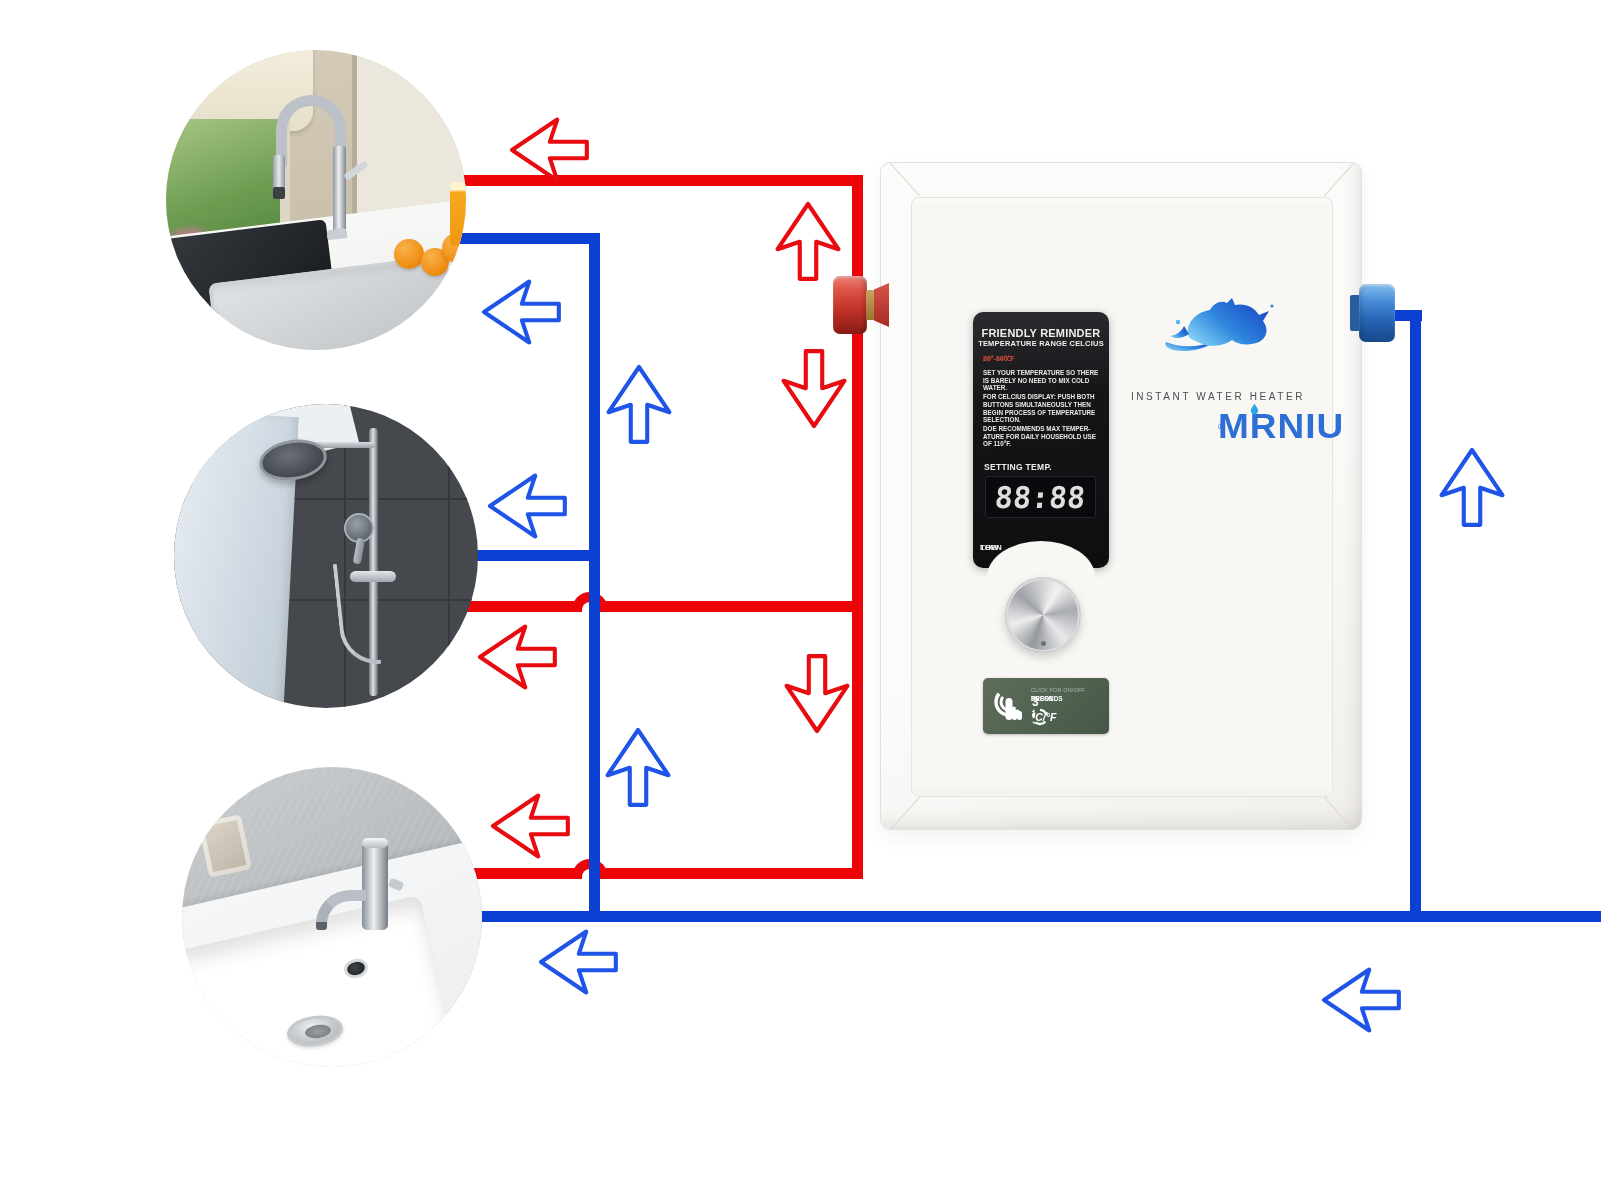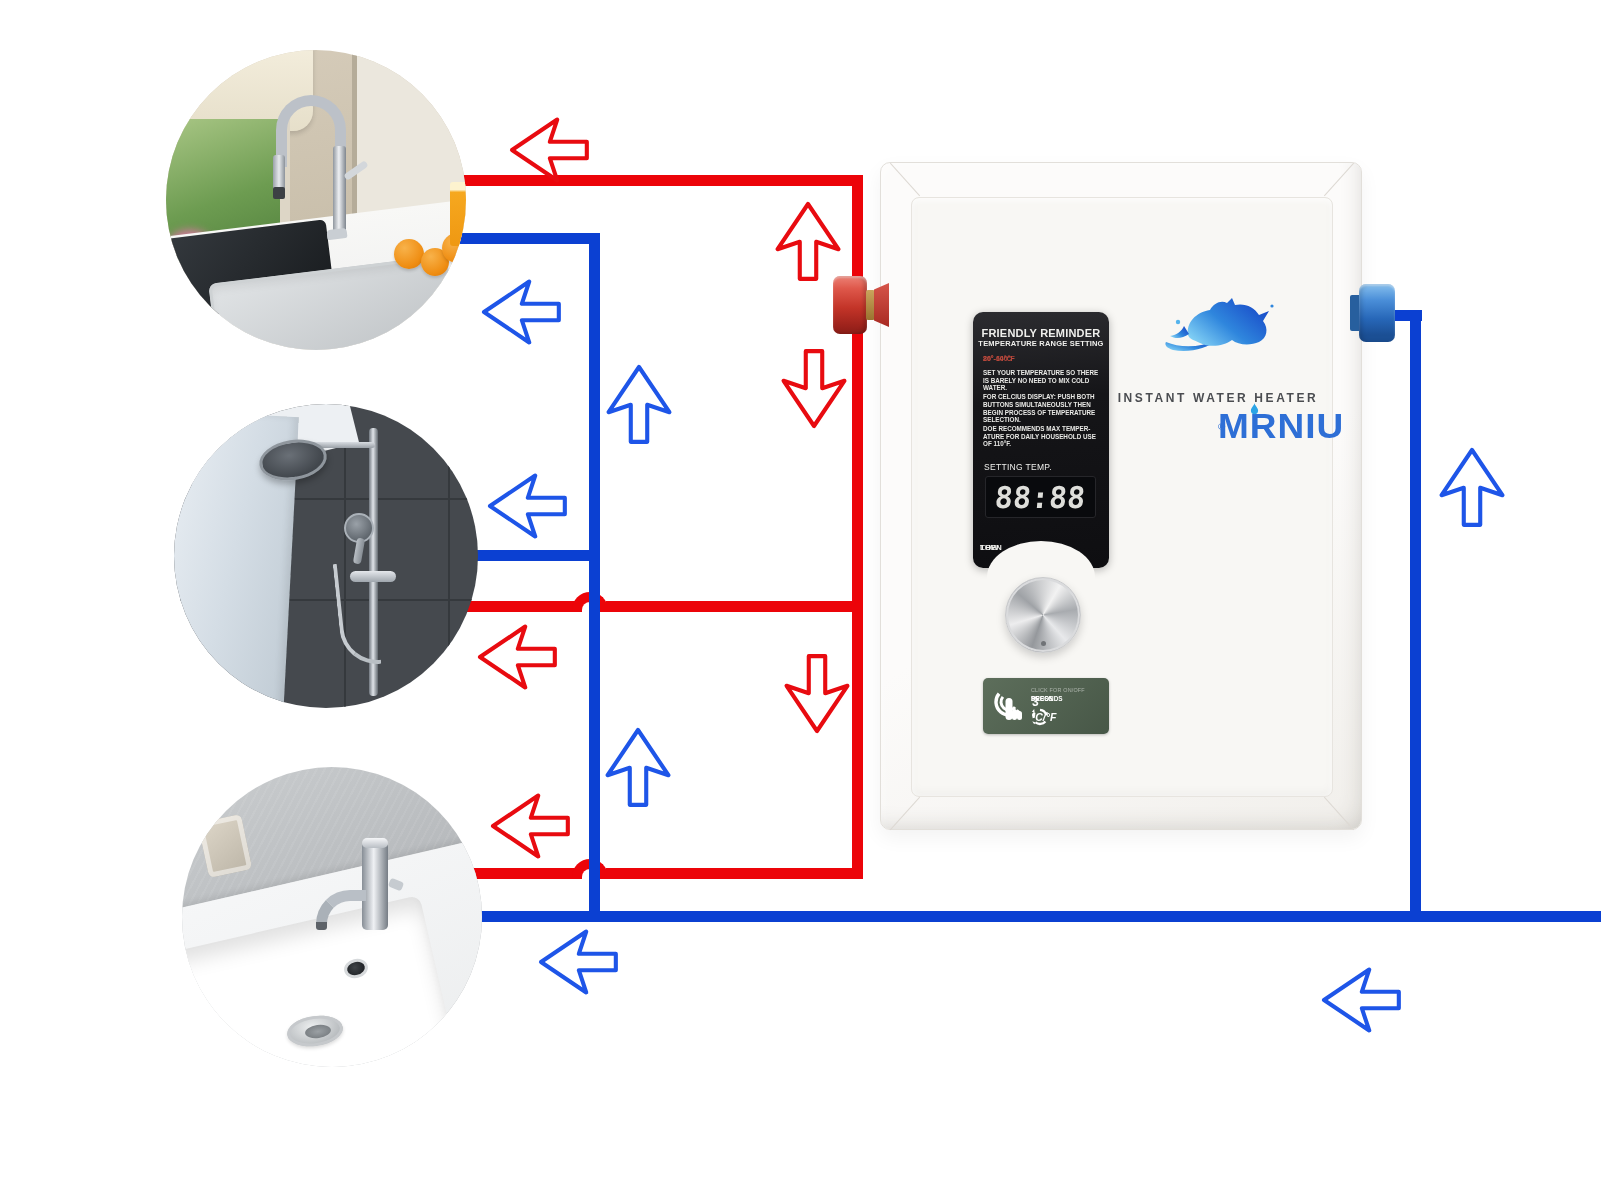--- a/index.html
+++ b/index.html
@@ -81,21 +81,21 @@
   .bevel.bl{left:2px;top:650px;transform:rotate(-48deg);}
   .bevel.br{left:436px;top:650px;transform:rotate(48deg);}
 
   .panel{left:92px;top:149px;width:136px;height:256px;border-radius:10px;color:#efefec;
     background:linear-gradient(175deg,#2c2c30,#151518 35%,#0e0e11);box-shadow:0 2px 8px rgba(0,0,0,.28);}
   .pl-t1{top:15px;width:100%;text-align:center;font-size:11px;font-weight:bold;letter-spacing:.2px;}
   .pl-t2{top:27px;width:100%;text-align:center;font-size:7.5px;font-weight:bold;letter-spacing:.2px;}
   .pl-range{top:43px;left:10px;right:8px;display:flex;justify-content:space-between;font-size:7px;font-weight:bold;color:#b8483c;}
   .pl-notes{top:57px;left:10px;right:7px;font-size:6.3px;line-height:7.7px;font-weight:bold;color:#e9e9e6;text-align:left;}
   .pl-note{position:static;margin-bottom:1px;}
-  .pl-setting{top:150px;left:11px;font-size:8.5px;font-weight:normal;letter-spacing:.3px;}
+  .pl-setting{top:150px;left:11px;font-size:8.5px;font-weight:bold;letter-spacing:.3px;}
   .pl-display{top:164px;left:12px;width:111px;height:42px;background:#090a0d;border:1px solid #26262a;border-radius:3px;
     display:flex;align-items:center;justify-content:center;box-sizing:border-box;}
   .pl-digits{position:static;font-family:"DejaVu Sans Mono",monospace;font-size:30px;font-weight:bold;color:#dededa;transform:skewX(-5deg);}
   .pl-lowhigh{top:231px;left:7px;right:7px;display:flex;justify-content:space-between;font-size:8px;font-weight:bold;}
   .arch{left:106px;top:378px;width:108px;height:72px;background:#f8f7f4;border-radius:50%;}
   .knob{left:124px;top:414px;width:76px;height:76px;border-radius:50%;border:1px solid #c9cacc;
     background:conic-gradient(from 30deg,#f2f2f2,#a8abaf 14%,#e8e9eb 30%,#95989c 47%,#ededee 62%,#9fa2a6 78%,#f2f2f2);
     box-shadow:0 4px 10px rgba(0,0,0,.18),inset 0 0 0 2px #dadbdd;box-sizing:border-box;}
   .knob-dot{left:50%;bottom:6px;width:5px;height:5px;margin-left:-2px;border-radius:50%;background:#707377;}
 
@@ -104,21 +104,21 @@
   .gl-2{left:48px;top:17px;color:#fff;font-size:6.4px;font-weight:bold;white-space:nowrap;}
   .gl-2 .big3{font-size:12px;vertical-align:-2px;padding:0 1px;}
   .gl-3{left:48px;top:33px;display:flex;align-items:center;gap:3px;}
   .gl-cf{position:static;color:#fff;font-weight:bold;font-size:10.5px;font-style:italic;}
 
   .logo{left:227px;top:132px;width:220px;text-align:center;}
   .logo-bull{position:relative;display:block;margin:0 auto;}
   .brand{position:relative;top:58px;left:0;width:100%;font-size:37px;font-weight:bold;color:#2e6fd6;letter-spacing:1px;line-height:34px;transform:scaleY(.94);}
   .reg{font-size:10px;vertical-align:14px;letter-spacing:0;}
   .drop{left:142px;top:-9px;}
-  .tagline{top:96px;width:100%;font-size:12px;letter-spacing:2.6px;color:#4b4d51;font-weight:bold;}
+  .tagline{top:96px;width:100%;font-size:10px;letter-spacing:2.6px;color:#4b4d51;font-weight:normal;}
 
   
   .valve{position:absolute;z-index:4;}
   .v-red-nut{left:833px;top:276px;width:34px;height:58px;border-radius:7px;
     background:linear-gradient(180deg,#ea7a6e 4%,#de574a 22%,#c33428 55%,#9e231c 85%,#8a1d17);
     box-shadow:inset 0 2px 2px rgba(255,255,255,.35),inset -3px 0 4px rgba(0,0,0,.2);}
   .v-red-brass{left:866px;top:290px;width:9px;height:30px;background:linear-gradient(180deg,#caa45c,#9a7330);border-radius:2px;}
   .v-red-cone{left:874px;top:283px;width:15px;height:44px;background:linear-gradient(180deg,#d6554a,#a82a22);clip-path:polygon(0 15%,100% 0,100% 100%,0 85%);}
   .v-blue-flange{left:1350px;top:295px;width:11px;height:36px;background:#275f9e;border-radius:2px;}
   .v-blue-nut{left:1359px;top:284px;width:36px;height:58px;border-radius:7px;
@@ -244,21 +244,21 @@
 
   <div class="heater">
     <div class="face"></div>
     <div class="bevel tl"></div>
     <div class="bevel tr"></div>
     <div class="bevel bl"></div>
     <div class="bevel br"></div>
 
     <div class="panel">
       <div class="pl-t1">FRIENDLY REMINDER</div>
-      <div class="pl-t2">TEMPERATURE RANGE SETTING</div>
+      <div class="pl-t2">TEMPERATURE RANGE CELCIUS</div>
       <div class="pl-range">
         <span>80°-140°F</span>
         <span>26°-60°C</span>
       </div>
       <div class="pl-notes">
         <div class="pl-note">SET YOUR TEMPERATURE SO THERE IS BARELY NO NEED TO MIX COLD WATER.</div>
         <div class="pl-note">FOR CELCIUS DISPLAY:  PUSH BOTH BUTTONS SIMULTANEOUSLY THEN BEGIN PROCESS OF TEMPERATURE SELECTION.</div>
         <div class="pl-note">DOE RECOMMENDS MAX TEMPER-ATURE FOR DAILY HOUSEHOLD USE OF 110°F.</div>
       </div>
       <div class="pl-setting">SETTING TEMP.</div>

